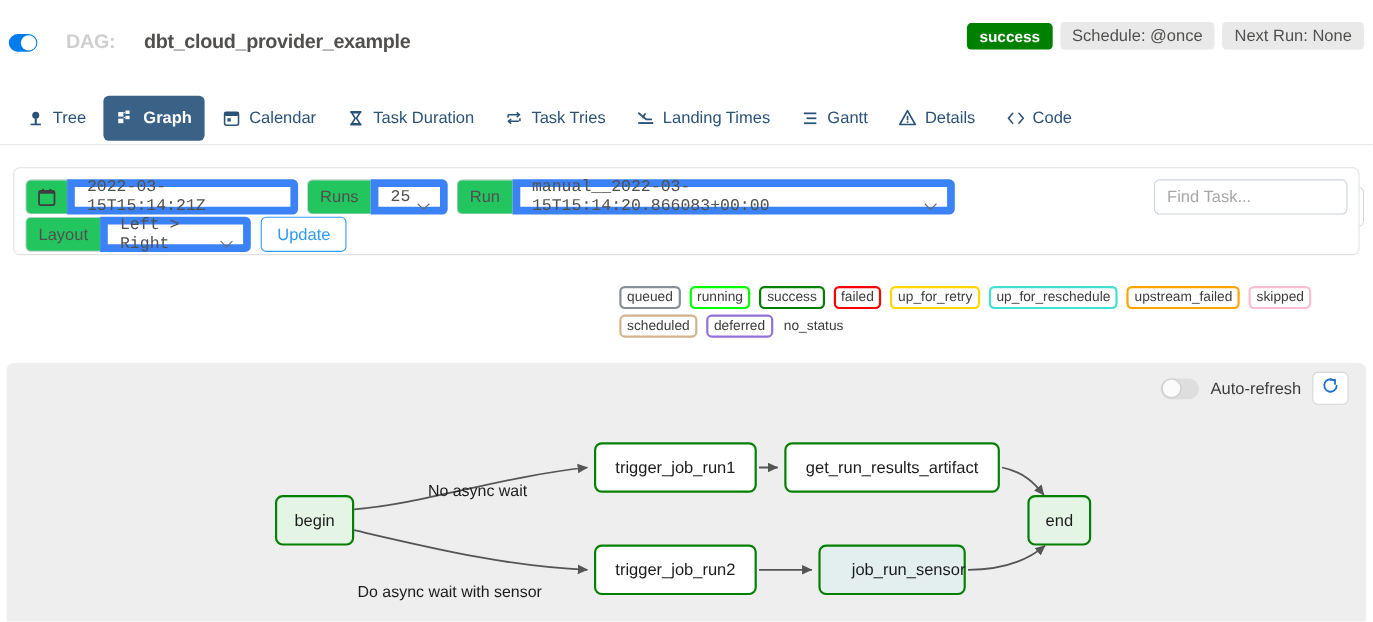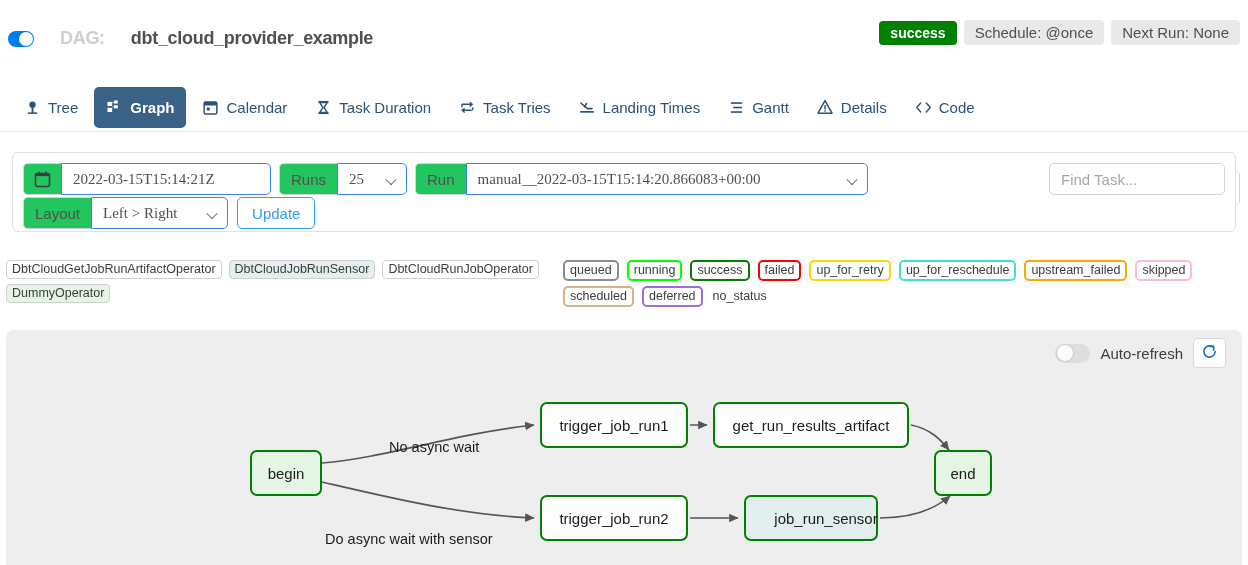--- a/index.html
+++ b/index.html
@@ -86,23 +86,23 @@
   .ctrl-row.r2 { left: 10px; top: 44px; }
 
   .grp { display: flex; align-items: stretch; }
   .addon {
     background: #22c55e; border: 1px solid #ced4da; color: #51504f;
     font-size: 15px; display: flex; align-items: center; padding: 0 11px;
     height: 32px;
   }
   .addon.l { border-radius: 5px 0 0 5px; border-right: none; }
   .fld {
-    background: #fff; border: 1px solid #3b82f6; color: #51504f;
+    background: #fff; border: 7px solid #3b82f6; color: #51504f;
     font-size: 15px; display: flex; align-items: center; padding: 0 11px;
-    height: 32px; font-family: Liberation Serif, serif;
+    height: 32px; font-family: Liberation Mono, monospace;
   }
   .fld.rr { border-radius: 0 5px 5px 0; }
   .sel {
     position: relative; padding-right: 30px;
   }
   .sel::after {
     content: ""; position: absolute; right: 11px; top: 13px;
     width: 7px; height: 7px; border-right: 1.8px solid #6b6b6b; border-bottom: 1.8px solid #6b6b6b;
     transform: rotate(45deg) translate(-1px,-1px);
   }
@@ -343,26 +343,20 @@
       <div class="addon l">Layout</div>
       <div class="fld rr sel" style="width:137px">Left &gt; Right</div>
     </div>
     <div class="btn-update">Update</div>
   </div>
 
   <div class="find-task">Find Task...</div>
 </div>
 
 <div class="legend">
-  <div class="legend-ops">
-    <span class="op-chip" style="background:#ffffff">DbtCloudGetJobRunArtifactOperator</span>
-    <span class="op-chip" style="background:#e3eeee">DbtCloudJobRunSensor</span>
-    <span class="op-chip" style="background:#ffffff">DbtCloudRunJobOperator</span>
-    <span class="op-chip" style="background:#e5f5e5">DummyOperator</span>
-  </div>
   <div class="legend-status">
     <span class="st-chip" style="border-color:#868e96">queued</span>
     <span class="st-chip" style="border-color:#01ff00">running</span>
     <span class="st-chip" style="border-color:#008000">success</span>
     <span class="st-chip" style="border-color:#ff0000">failed</span>
     <span class="st-chip" style="border-color:#ffd700">up_for_retry</span>
     <span class="st-chip" style="border-color:#40e0d0">up_for_reschedule</span>
     <span class="st-chip" style="border-color:#ffa500">upstream_failed</span>
     <span class="st-chip" style="border-color:#fabed4">skipped</span>
     <span class="st-chip" style="border-color:#d2b48c">scheduled</span>

